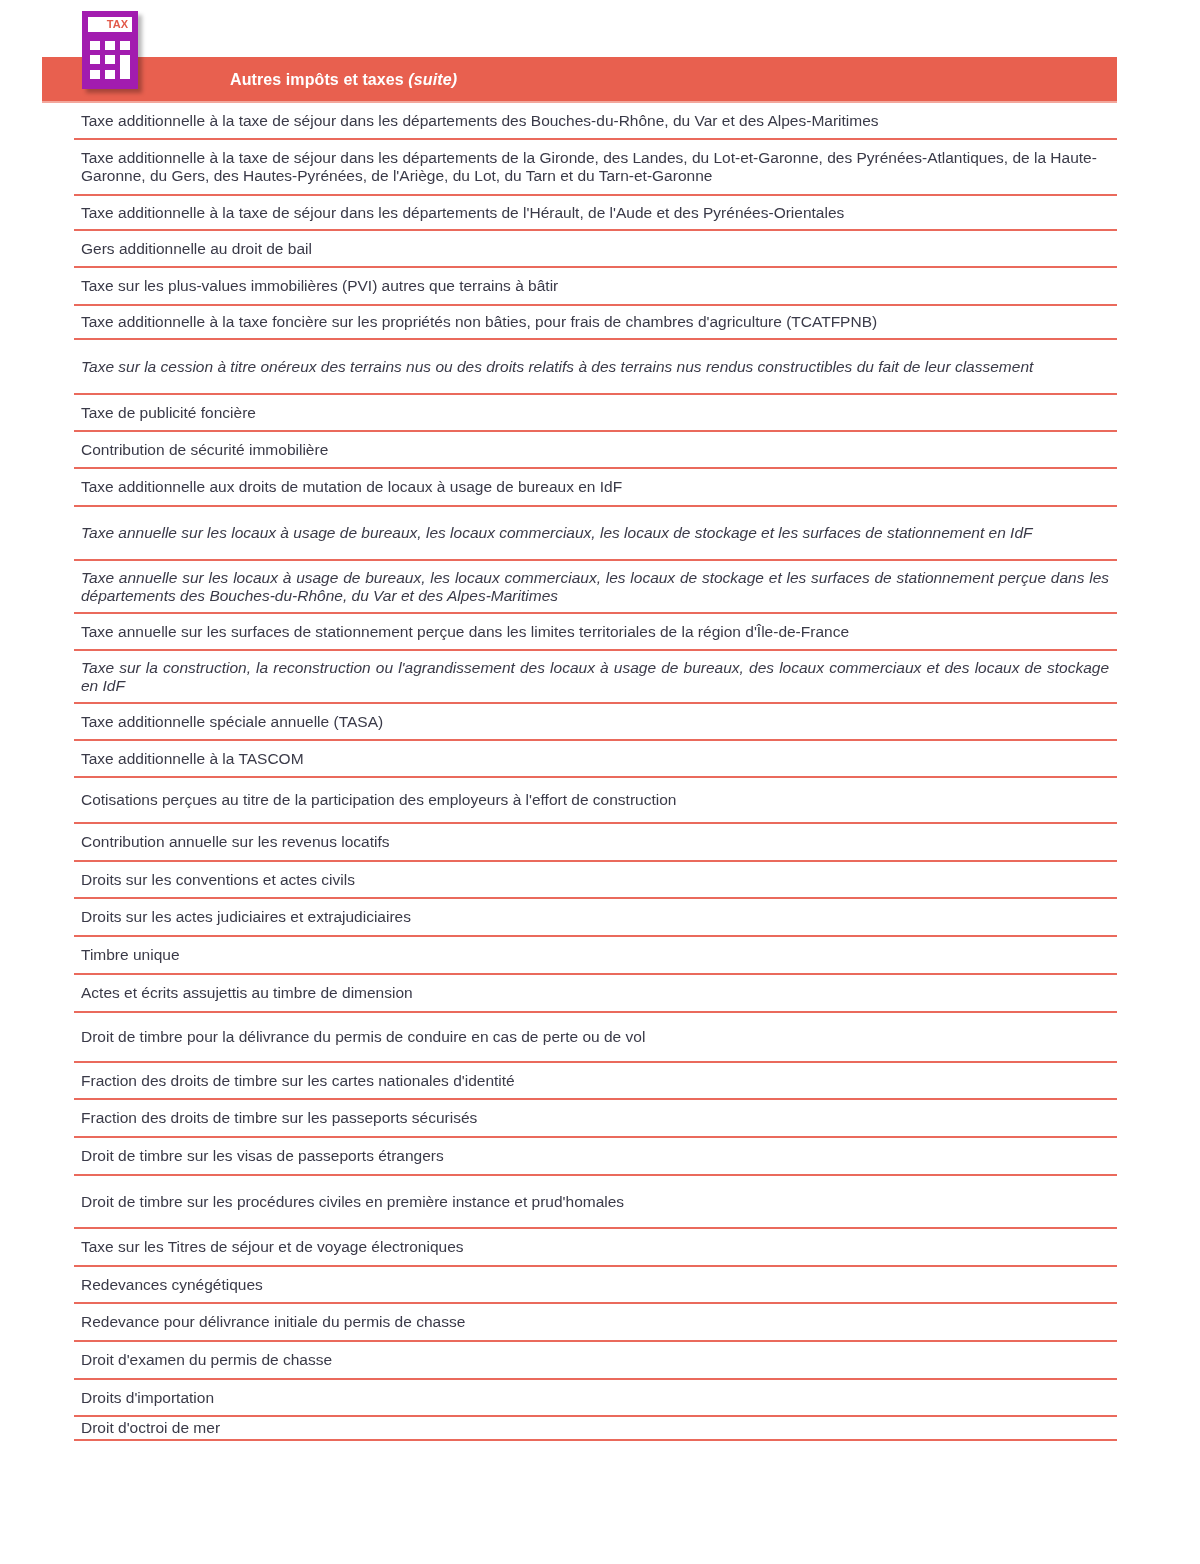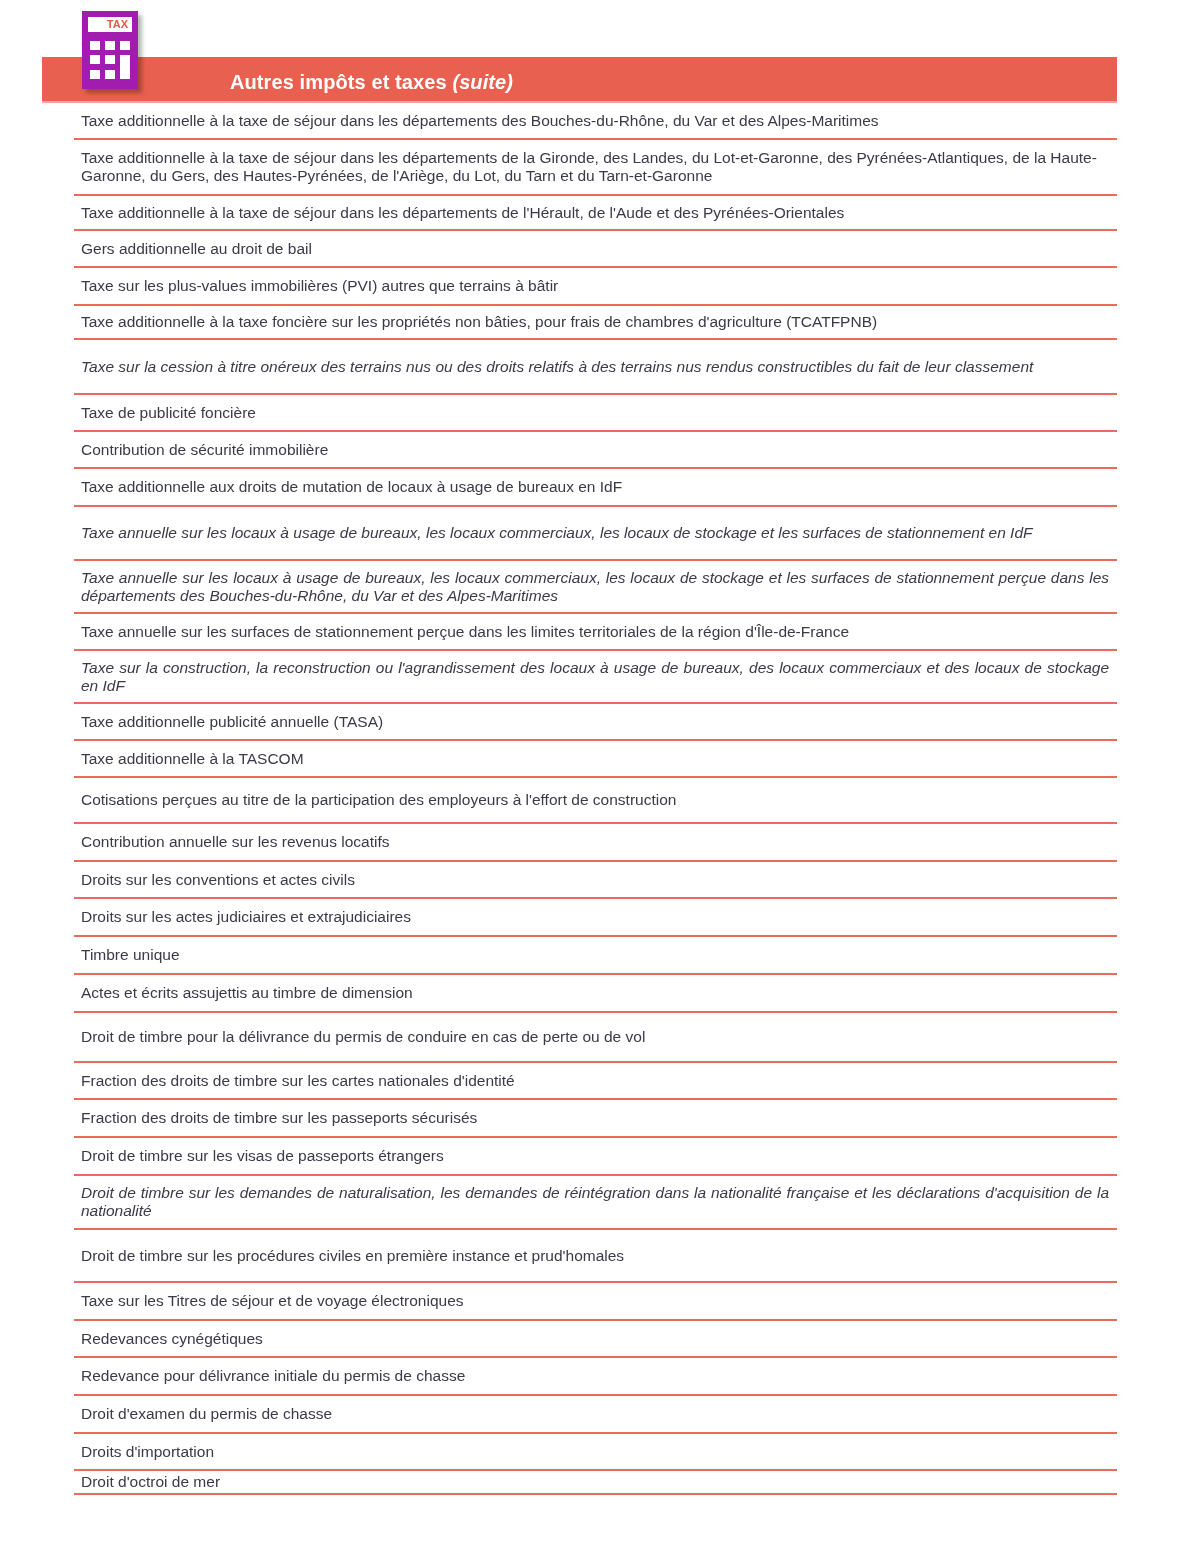--- a/index.html
+++ b/index.html
@@ -10,21 +10,21 @@
   }
   .page { position: absolute; left: 0; top: 0; width: 1200px; height: 1564px; }
   .header-band {
     position: absolute; left: 42px; top: 57px; width: 1075px; height: 46px;
     background: #e8604f;
     border-bottom: 2px solid #f3a79c;
     box-sizing: border-box;
   }
   .header-title {
     position: absolute; left: 230px; top: 71px;
-    color: #ffffff; font-size: 20px; font-weight: bold; letter-spacing: 0.1px;
+    color: #ffffff; font-size: 16px; font-weight: bold; letter-spacing: 0.1px;
     white-space: nowrap;
   }
   .header-title em { font-style: italic; font-weight: bold; }
   .calc {
     position: absolute; left: 82px; top: 11px; width: 56px; height: 78px;
     background: #a21caf;
     box-shadow: 4px 4px 4px rgba(0,0,0,0.28);
     z-index: 3;
   }
   .calc-screen {
@@ -106,21 +106,21 @@
     <div class="row justify" style="height:53px">
         <span class="txt">Taxe annuelle sur les locaux à usage de bureaux, les locaux commerciaux, les locaux de stockage et les surfaces de stationnement perçue dans les départements des Bouches-du-Rhône, du Var et des Alpes-Maritimes</span>
       </div>
     <div class="row" style="height:37px">
         <span class="txt">Taxe annuelle sur les surfaces de stationnement perçue dans les limites territoriales de la région d'Île-de-France</span>
       </div>
     <div class="row justify" style="height:53px">
         <span class="txt">Taxe sur la construction, la reconstruction ou l'agrandissement des locaux à usage de bureaux, des locaux commerciaux et des locaux de stockage en IdF</span>
       </div>
     <div class="row" style="height:37px">
-        <span class="txt">Taxe additionnelle publicité annuelle (TASA)</span>
+        <span class="txt">Taxe additionnelle spéciale annuelle (TASA)</span>
       </div>
     <div class="row" style="height:37px">
         <span class="txt">Taxe additionnelle à la TASCOM</span>
       </div>
     <div class="row" style="height:46px">
         <span class="txt">Cotisations perçues au titre de la participation des employeurs à l'effort de construction</span>
       </div>
     <div class="row" style="height:38px">
         <span class="txt">Contribution annuelle sur les revenus locatifs</span>
       </div>
@@ -141,23 +141,20 @@
       </div>
     <div class="row" style="height:37px">
         <span class="txt">Fraction des droits de timbre sur les cartes nationales d'identité</span>
       </div>
     <div class="row" style="height:38px">
         <span class="txt">Fraction des droits de timbre sur les passeports sécurisés</span>
       </div>
     <div class="row" style="height:38px">
         <span class="txt">Droit de timbre sur les visas de passeports étrangers</span>
       </div>
-    <div class="row justify" style="height:54px">
-        <span class="txt">Droit de timbre sur les demandes de naturalisation, les demandes de réintégration dans la nationalité française et les déclarations d'acquisition de la nationalité</span>
-      </div>
     <div class="row" style="height:53px">
         <span class="txt">Droit de timbre sur les procédures civiles en première instance et prud'homales</span>
       </div>
     <div class="row" style="height:38px">
         <span class="txt">Taxe sur les Titres de séjour et de voyage électroniques</span>
       </div>
     <div class="row" style="height:37px">
         <span class="txt">Redevances cynégétiques</span>
       </div>
     <div class="row" style="height:38px">

